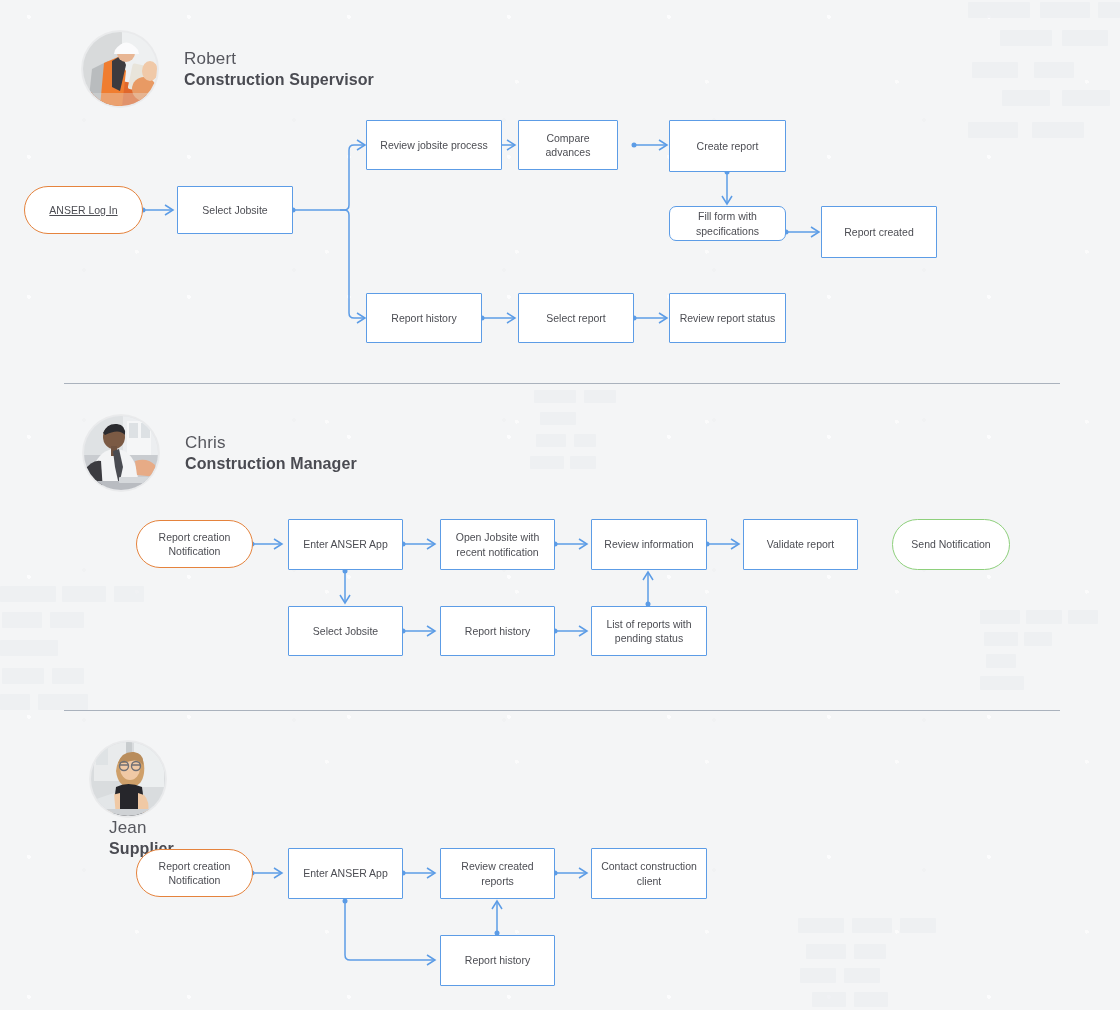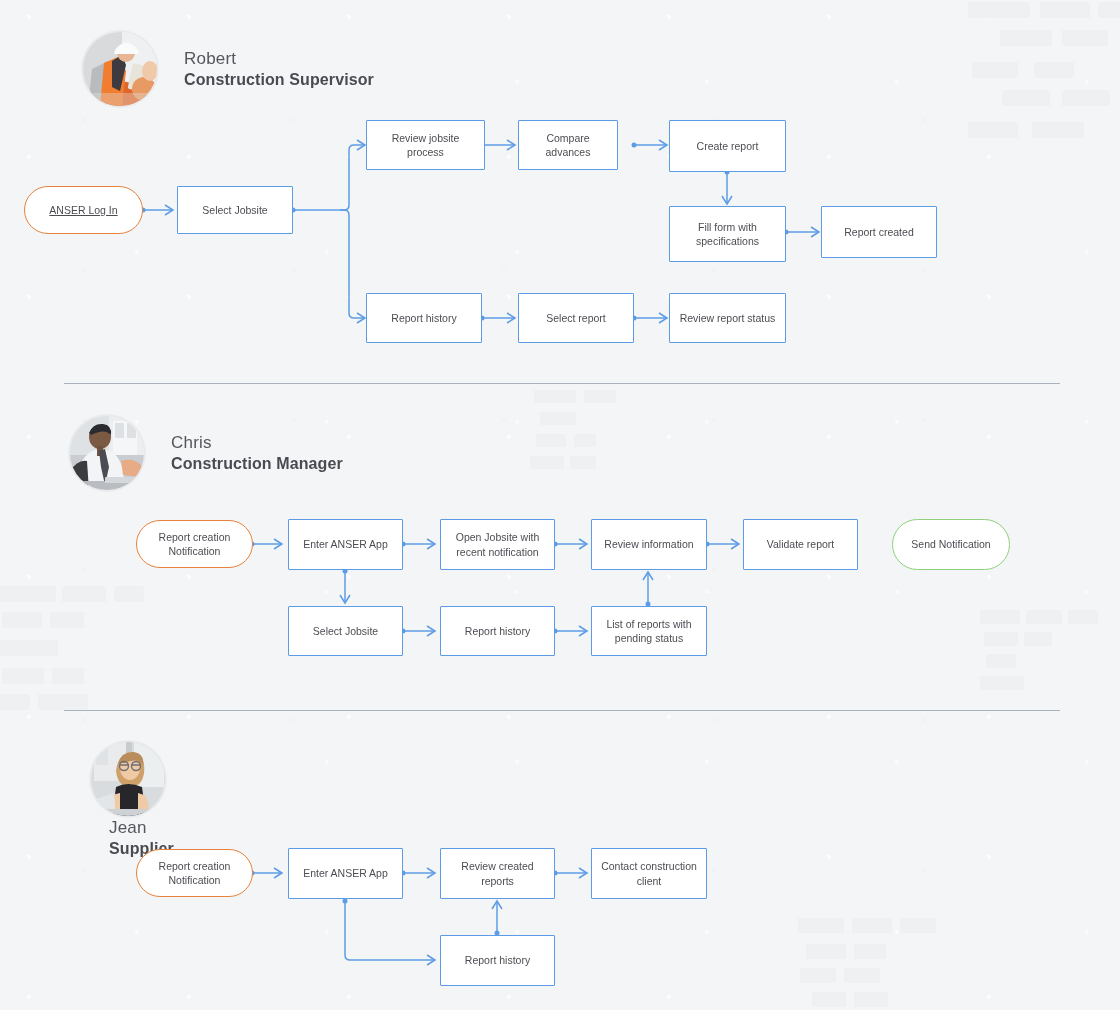--- a/index.html
+++ b/index.html
@@ -249,32 +249,32 @@
       </svg>
     </div>
     <div class="persona-text">
       <div class="persona-name">Robert</div>
       <div class="persona-role">Construction Supervisor</div>
     </div>
   </div>
 
   <div class="node start" style="left:24px;top:186px;width:119px;height:48px;text-decoration:underline;">ANSER Log In</div>
   <div class="node" style="left:177px;top:186px;width:116px;height:48px;">Select Jobsite</div>
-  <div class="node" style="left:366px;top:120px;width:119px;height:50px;">Review jobsite process</div>
+  <div class="node" style="left:366px;top:120px;width:136px;height:50px;">Review jobsite process</div>
   <div class="node" style="left:518px;top:120px;width:100px;height:50px;">Compare advances</div>
   <div class="node" style="left:669px;top:120px;width:117px;height:52px;">Create report</div>
-  <div class="node" style="left:669px;top:206px;width:117px;height:56px;">Fill form with specifications</div>
+  <div class="node" style="left:669px;top:206px;width:117px;height:35px;border-radius:7px;">Fill form with specifications</div>
   <div class="node" style="left:821px;top:206px;width:116px;height:52px;">Report created</div>
   <div class="node" style="left:366px;top:293px;width:116px;height:50px;">Report history</div>
   <div class="node" style="left:518px;top:293px;width:116px;height:50px;">Select report</div>
   <div class="node" style="left:669px;top:293px;width:117px;height:50px;">Review report status</div>
 
   <div class="divider" style="left:64px;top:383px;width:996px;"></div>
 
-  <div class="persona" style="left:69px;top:415px;">
+  <div class="persona" style="left:83px;top:415px;">
     <div class="avatar">
       <svg viewBox="0 0 76 76" width="76" height="76" xmlns="http://www.w3.org/2000/svg">
         <defs>
             <clipPath id="clipC">
               <circle cx="38" cy="38" r="37"></circle>
             </clipPath>
           </defs>
         <g clip-path="url(#clipC)">
           <rect width="76" height="76" fill="#dfe2e4"></rect>
           <rect x="40" y="0" width="36" height="50" fill="#eceef0"></rect>

